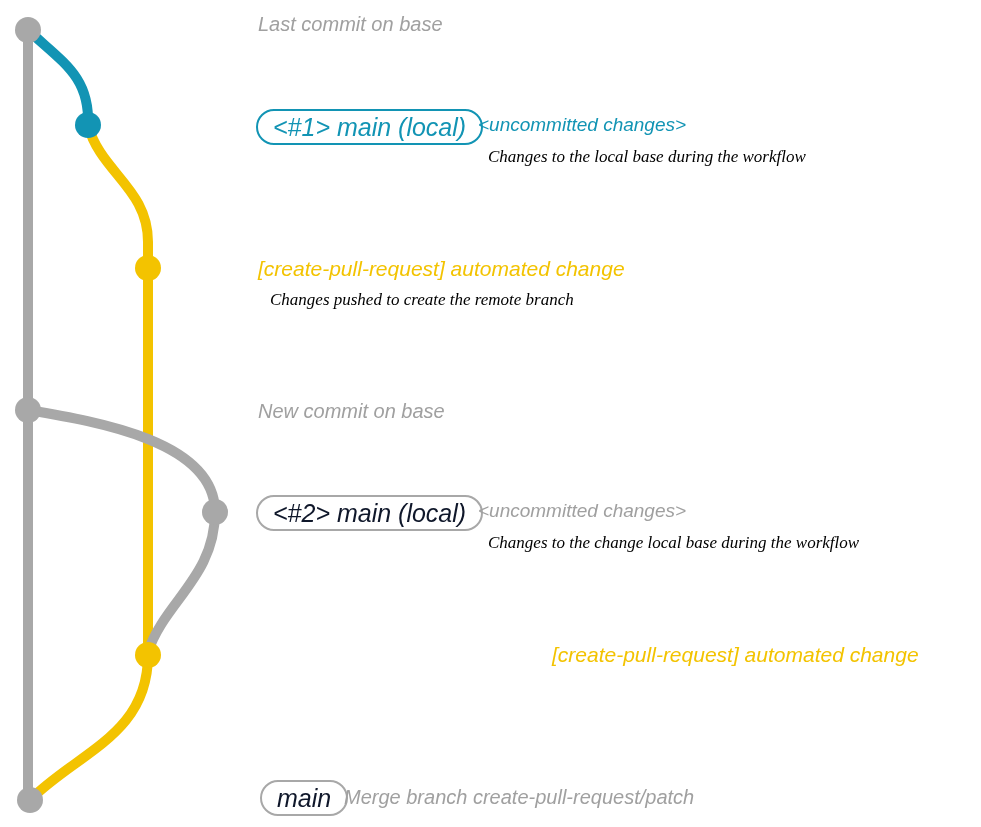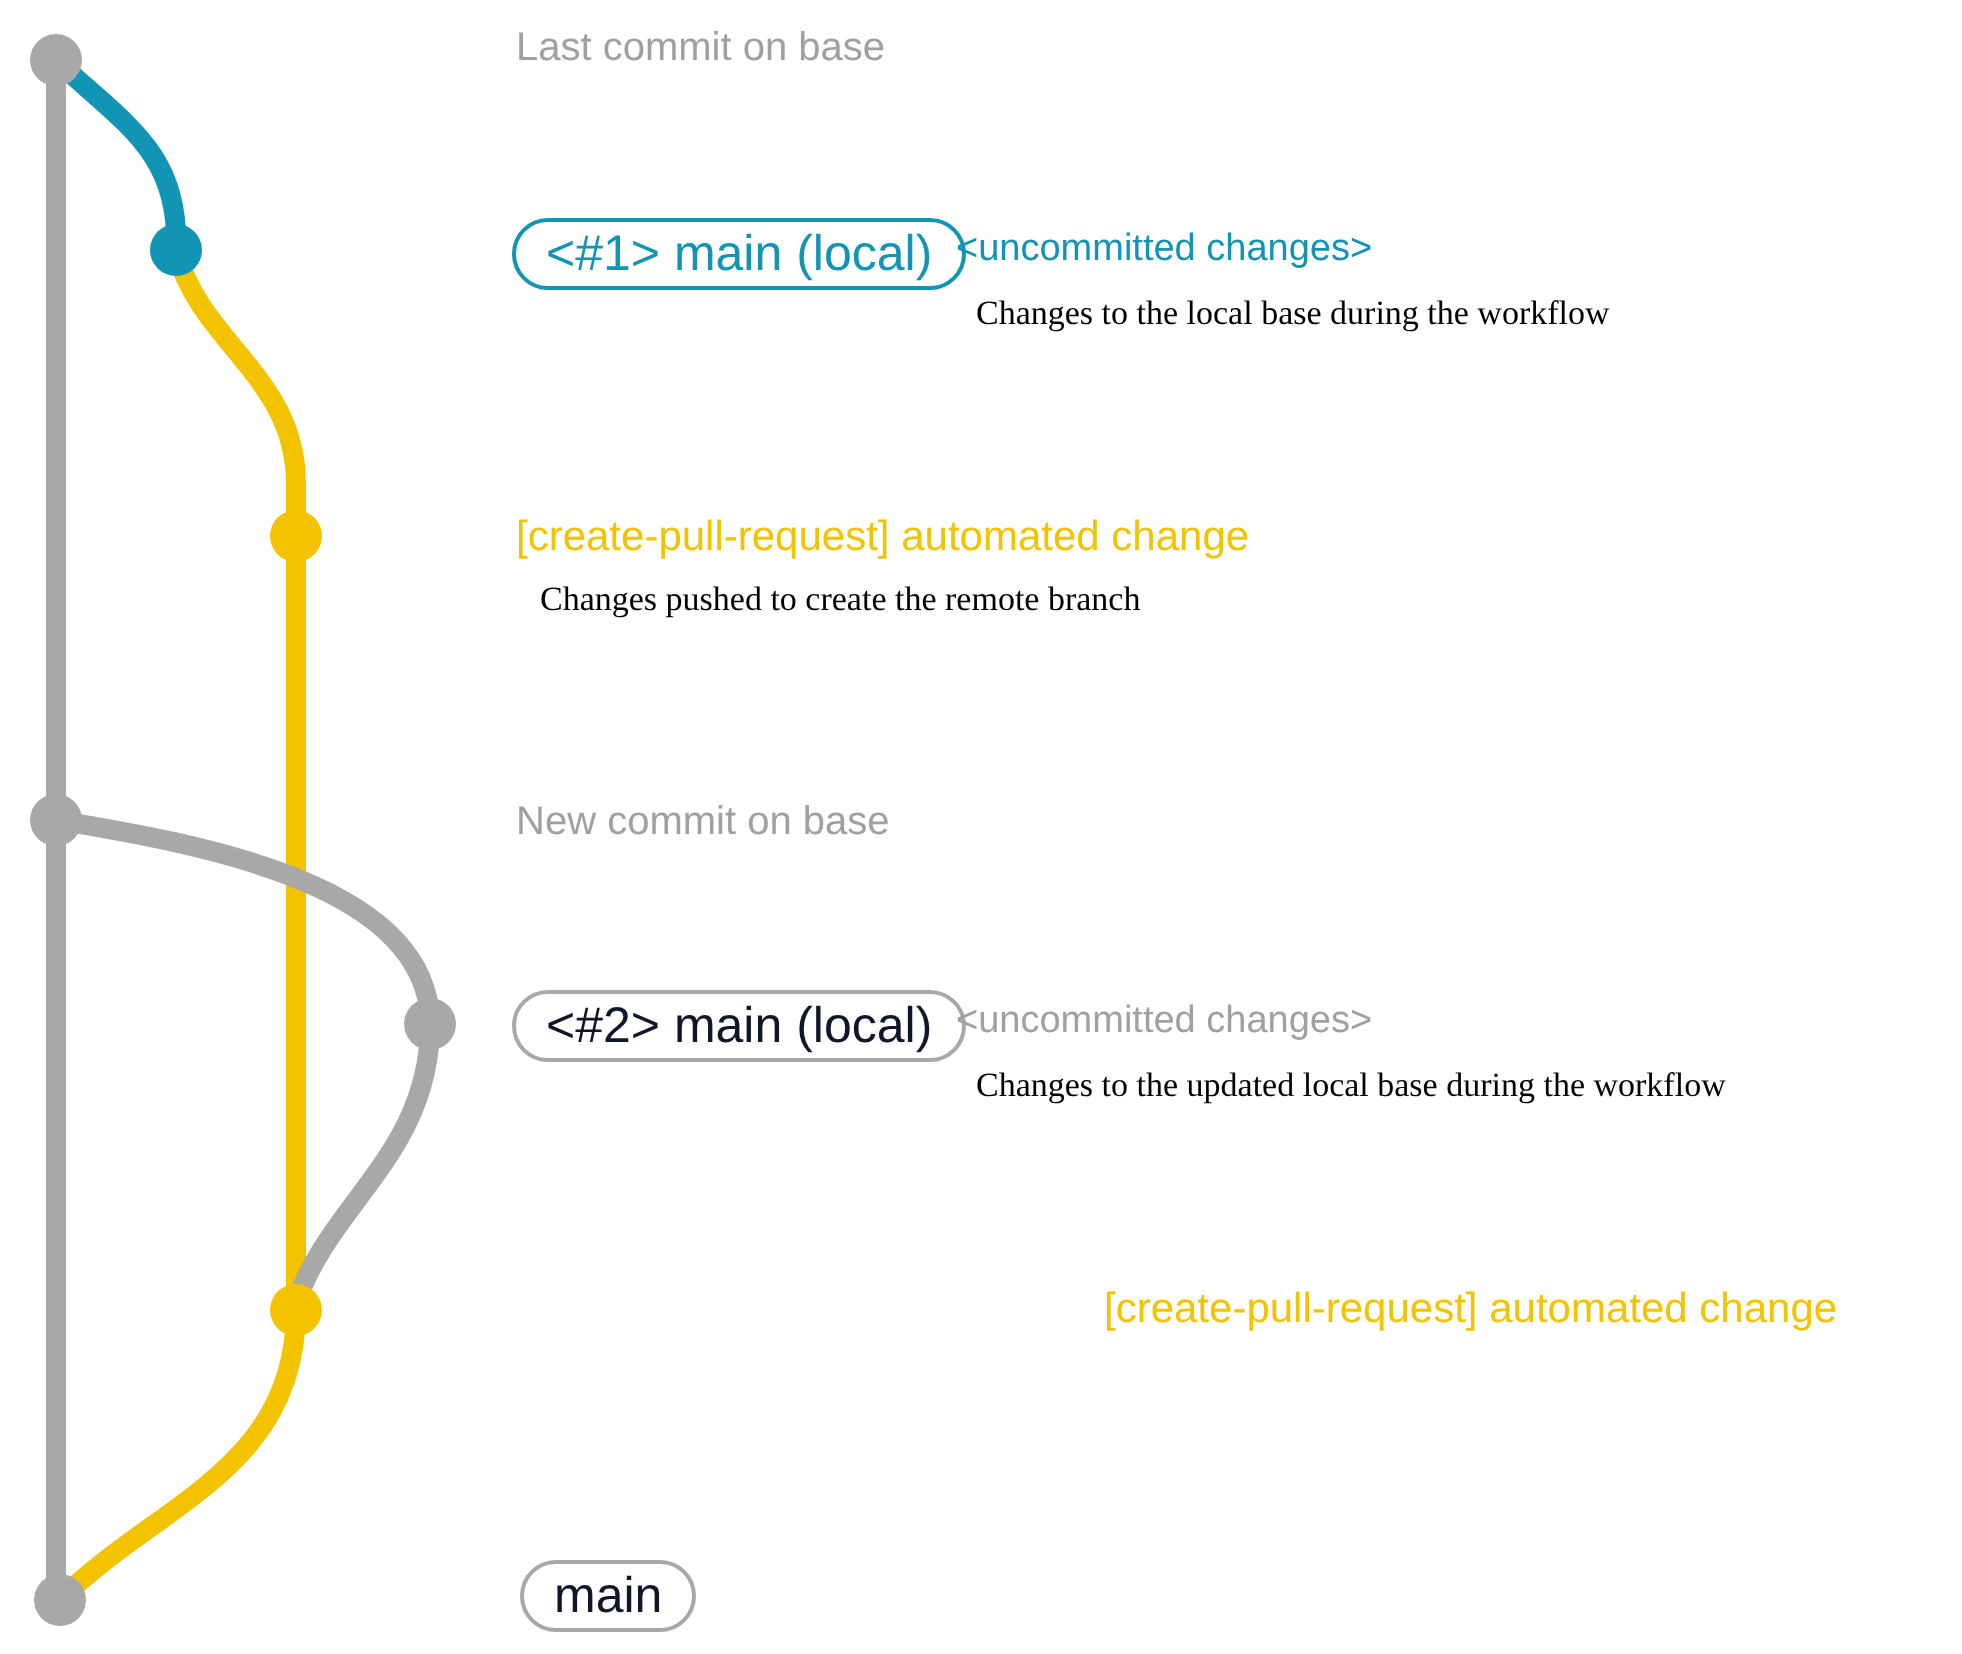--- a/index.html
+++ b/index.html
@@ -18,20 +18,21 @@
   #graph-svg {
     position: absolute;
     left: 0;
     top: 0;
     width: 981px;
     height: 827px;
   }
   .ann {
     position: absolute;
     white-space: nowrap;
+    font-style: italic;
   }
   .gray-heading {
     font-size: 20px;
     color: #a0a0a0;
   }
   .label-box {
     display: inline-block;
     border: 2px solid;
     border-radius: 19px;
     padding: 5px 15px;
@@ -85,21 +86,22 @@
 
   <div class="ann yellow-text" style="left:258px; top:257px;">[create-pull-request] automated change</div>
   <div class="ann desc" style="left:270px; top:290px;">Changes pushed to create the remote branch</div>
 
   <div class="ann gray-heading" style="left:258px; top:400px;">New commit on base</div>
 
   <div class="ann" style="left:256px; top:495px;">
     <span class="label-box gray-box">&lt;#2&gt; main (local)</span>
   </div>
   <div class="ann gray-text" style="left:478px; top:500px;">&lt;uncommitted changes&gt;</div>
-  <div class="ann desc" style="left:488px; top:533px;">Changes to the updated local base during the workflow</div>
+  <div class="ann desc" style="left:488px; top:533px;">Changes to the change local base during the workflow</div>
 
   <div class="ann yellow-text" style="left:552px; top:643px;">[create-pull-request] automated change</div>
 
   <div class="ann" style="left:260px; top:780px;">
     <span class="label-box gray-box">main</span>
   </div>
+  <div class="ann gray-heading" style="left:344px; top:786px;">Merge branch create-pull-request/patch</div>
 
 </div>
 
 </body></html>

